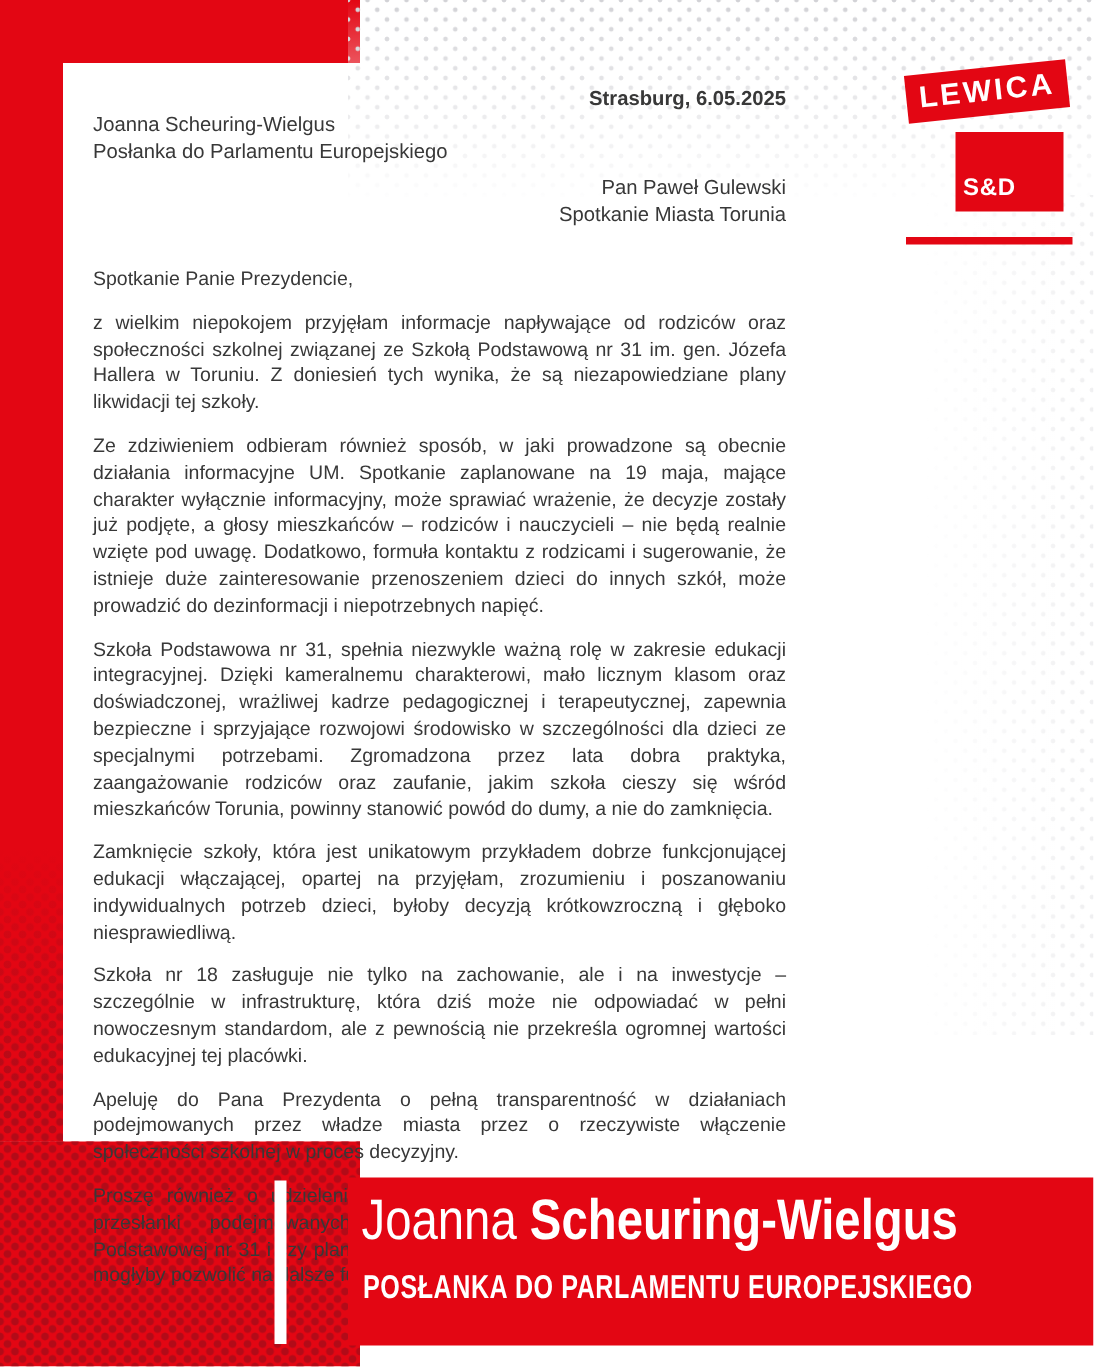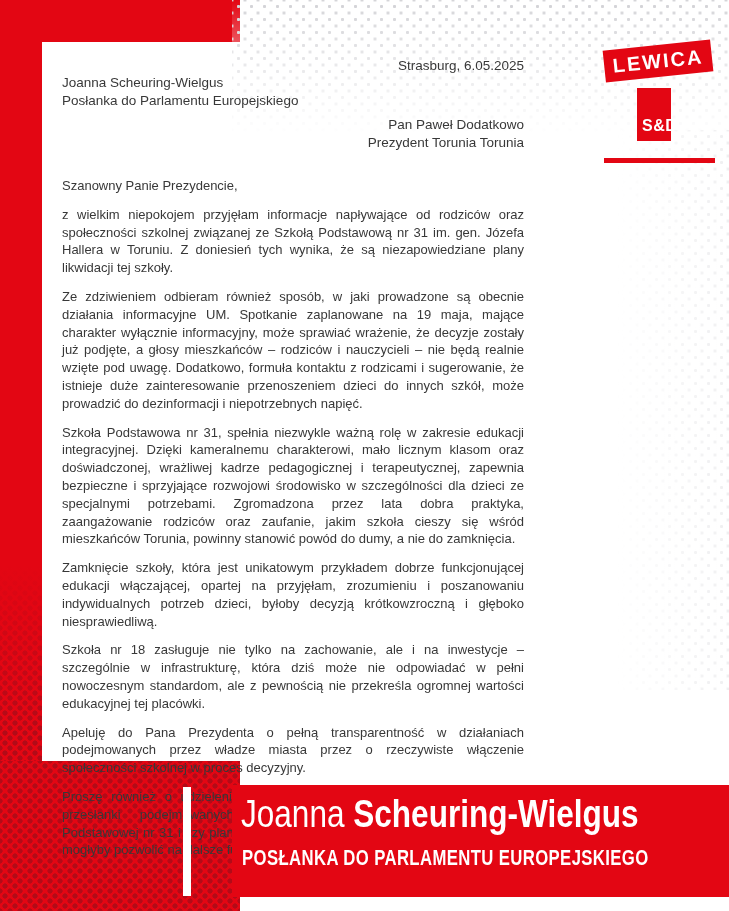--- a/index.html
+++ b/index.html
@@ -75,37 +75,37 @@
     position: absolute; left: 604px; top: 45px;
     width: 108px; height: 32px;
     background: #e30613;
     transform: rotate(-6deg);
     display: flex; align-items: center; justify-content: center;
     color: #ffffff; font-weight: 700; font-size: 20px;
     letter-spacing: 2px;
   }
   .sd-logo {
     position: absolute; left: 637px; top: 88px;
-    width: 34px; height: 53px;
+    width: 72px; height: 53px;
     background: #e30613;
   }
   .sd-logo span {
     position: absolute; left: 5px; bottom: 6px;
     color: #ffffff; font-weight: 700; font-size: 16px;
     letter-spacing: 0.5px;
   }
   .logo-rule {
     position: absolute; left: 604px; top: 158px;
     width: 111px; height: 5px;
     background: #e30613;
   }
   
   .date {
     position: absolute; right: 205px; top: 58px;
-    font-size: 13.5px; color: #383838;
+    font-size: 13.5px; color: #383838; font-weight: bold;
   }
   .sender {
     position: absolute; left: 62px; top: 74px;
     font-size: 13.5px; color: #383838; line-height: 18px;
   }
   .recipient {
     position: absolute; right: 205px; top: 116px;
     font-size: 13.5px; color: #383838; line-height: 18px;
     text-align: right;
   }
@@ -172,26 +172,26 @@
     <span>S&amp;D</span>
   </div>
   <div class="logo-rule"></div>
 
   <div class="date">Strasburg, 6.05.2025</div>
   <div class="sender">
     <div>Joanna Scheuring-Wielgus</div>
     <div>Posłanka do Parlamentu Europejskiego</div>
   </div>
   <div class="recipient">
-    <div>Pan Paweł Dodatkowo</div>
-    <div>Prezydent Torunia Torunia</div>
+    <div>Pan Paweł Gulewski</div>
+    <div>Spotkanie Miasta Torunia</div>
   </div>
 
   <div class="body-text">
-    <p class="salutation">Szanowny Panie Prezydencie,</p>
+    <p class="salutation">Spotkanie Panie Prezydencie,</p>
     <p>z wielkim niepokojem przyjęłam informacje napływające od rodziców oraz społeczności szkolnej związanej ze Szkołą Podstawową nr 31 im. gen. Józefa Hallera w Toruniu. Z doniesień tych wynika, że są niezapowiedziane plany likwidacji tej szkoły.</p>
     <p>Ze zdziwieniem odbieram również sposób, w jaki prowadzone są obecnie działania informacyjne UM. Spotkanie zaplanowane na 19 maja, mające charakter wyłącznie informacyjny, może sprawiać wrażenie, że decyzje zostały już podjęte, a głosy mieszkańców – rodziców i nauczycieli – nie będą realnie wzięte pod uwagę. Dodatkowo, formuła kontaktu z rodzicami i sugerowanie, że istnieje duże zainteresowanie przenoszeniem dzieci do innych szkół, może prowadzić do dezinformacji i niepotrzebnych napięć.</p>
     <p>Szkoła Podstawowa nr 31, spełnia niezwykle ważną rolę w zakresie edukacji integracyjnej. Dzięki kameralnemu charakterowi, mało licznym klasom oraz doświadczonej, wrażliwej kadrze pedagogicznej i terapeutycznej, zapewnia bezpieczne i sprzyjające rozwojowi środowisko w szczególności dla dzieci ze specjalnymi potrzebami. Zgromadzona przez lata dobra praktyka, zaangażowanie rodziców oraz zaufanie, jakim szkoła cieszy się wśród mieszkańców Torunia, powinny stanowić powód do dumy, a nie do zamknięcia.</p>
     <p>Zamknięcie szkoły, która jest unikatowym przykładem dobrze funkcjonującej edukacji włączającej, opartej na przyjęłam, zrozumieniu i poszanowaniu indywidualnych potrzeb dzieci, byłoby decyzją krótkowzroczną i głęboko niesprawiedliwą.</p>
     <p>Szkoła nr 18 zasługuje nie tylko na zachowanie, ale i na inwestycje – szczególnie w infrastrukturę, która dziś może nie odpowiadać w pełni nowoczesnym standardom, ale z pewnością nie przekreśla ogromnej wartości edukacyjnej tej placówki.</p>
     <p>Apeluję do Pana Prezydenta o pełną transparentność w działaniach podejmowanych przez władze miasta przez o rzeczywiste włączenie społeczności szkolnej w proces decyzyjny.</p>
     <p>Proszę również o udzielenie odpowiedzi na pytanie: jakie są rzeczywiste przesłanki podejmowanych decyzji dotyczących przyszłości Szkoły Podstawowej nr 31 i czy planowane są jakiekolwiek działania naprawcze, które mogłyby pozwolić na dalsze funkcjonowanie placówki w obecnej lokalizacji?</p>
   </div>
 
   <div class="footer-band">

